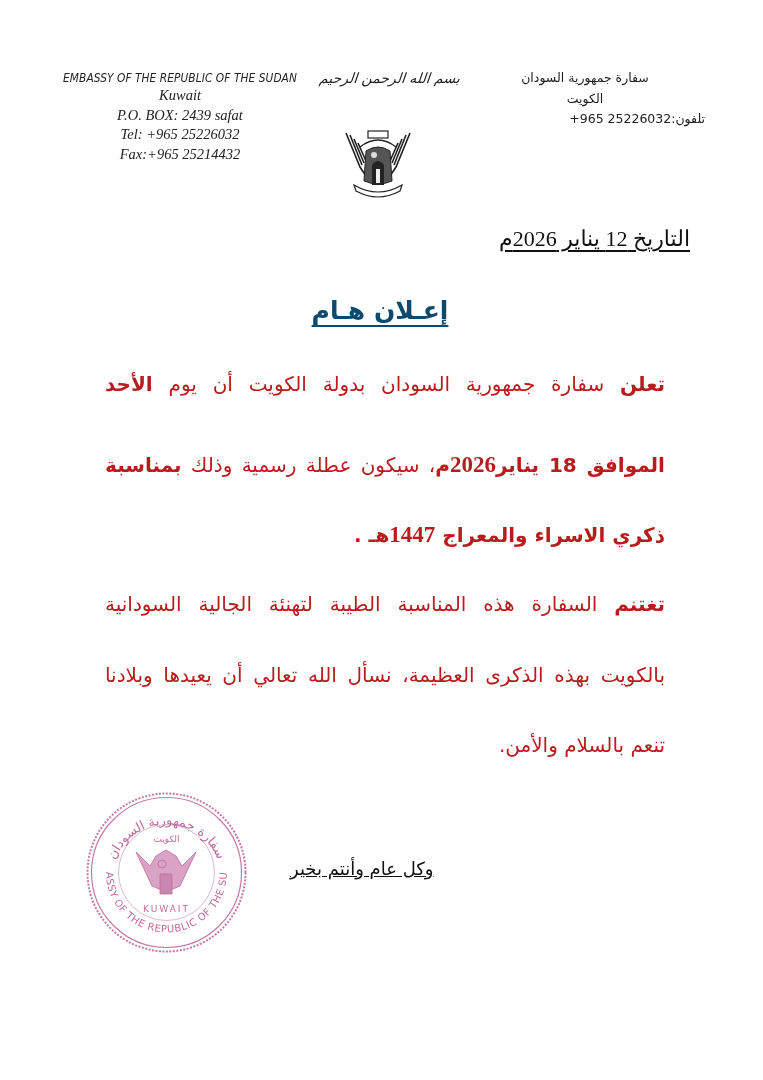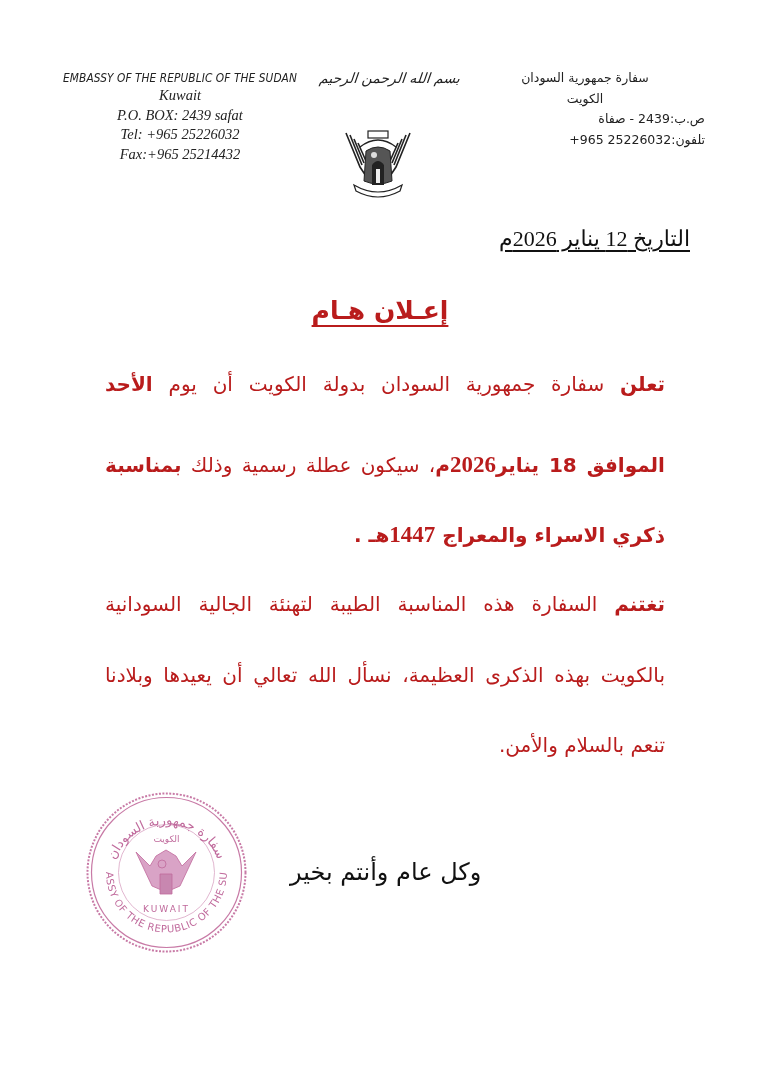--- a/index.html
+++ b/index.html
@@ -18,34 +18,34 @@
   .ar-head .email { font-size: 12.5px; }
 
   
   .basmala { left: 318px; top: 70px; width: 124px; height: 40px; text-align: center; font-family: "DejaVu Serif", serif; font-size: 14px; font-style: italic; color: #222; transform: skewX(-6deg); letter-spacing: -0.5px; white-space: nowrap; }
   .emblem { left: 340px; top: 127px; width: 76px; height: 75px; }
 
   
   .date { right: 73px; top: 226px; font-family: "Liberation Serif", serif; font-size: 22px; direction: rtl; text-decoration: underline; text-underline-offset: 4px; color: #111; white-space: nowrap; }
 
   
-  .doc-title { left: 310px; top: 296px; width: 140px; text-align: center; font-family: "DejaVu Sans", sans-serif; font-weight: bold; font-size: 25px; direction: rtl; text-decoration: underline; text-decoration-thickness: 2px; text-underline-offset: 6px; color: #b91c1c; white-space: nowrap; }
+  .doc-title { left: 310px; top: 296px; width: 140px; text-align: center; font-family: "DejaVu Sans", sans-serif; font-weight: bold; font-size: 25px; direction: rtl; text-decoration: underline; text-decoration-thickness: 2px; text-underline-offset: 6px; color: #0c4a6e; white-space: nowrap; }
 
   
   .body-line { right: 98px; direction: rtl; text-align: justify; text-align-last: justify; font-family: "DejaVu Sans", sans-serif; font-size: 20px; color: #b91c1c; white-space: nowrap; }
   .body-line b { font-weight: bold; }
   .l1 { top: 372px; width: 560px; }
   .l2 { top: 452px; width: 560px; }
   .l3 { top: 522px; width: auto; text-align: right; text-align-last: auto; }
   .l4 { top: 592px; width: 560px; }
   .l5 { top: 663px; width: 560px; }
   .l6 { top: 733px; width: auto; text-align: left; text-align-last: auto; }
   .num-bold { font-family: "Liberation Serif", serif; font-weight: bold; font-size: 23px; }
 
-  .closing { left: 290px; top: 858px; direction: rtl; font-family: "DejaVu Sans", sans-serif; font-size: 24px; color: #111; white-space: nowrap; }
+  .closing { left: 290px; top: 858px; direction: rtl; font-family: "DejaVu Sans", sans-serif; font-size: 18px; color: #111; white-space: nowrap; text-decoration: underline; }
 
   
   .stamp { left: 84px; top: 790px; width: 165px; height: 165px; }
 </style>
 </head>
 <body>
 
 <div class="abs en-head">
   <span class="title">EMBASSY OF THE REPUBLIC OF THE SUDAN</span>
   <span class="line">Kuwait</span>
@@ -80,21 +80,20 @@
     <path d="M32 38 Q38 30 44 38 L44 58 L32 58 Z" fill="#222"></path>
     <rect x="36" y="42" width="4" height="14" fill="#eee"></rect>
 
     <path d="M14 58 Q38 72 62 58 L60 64 Q38 76 16 64 Z" fill="#fff" stroke="#222" stroke-width="1.2"></path>
   </svg>
 </div>
 
 <div class="abs ar-head">
   <span class="line c1">سفارة جمهورية السودان</span>
   <span class="line c1">الكويت</span>
-  <span class="line">ص.ب:2439 - صفاة</span>
   <span class="line">تلفون:25226032 965+</span>
 </div>
 
 <div class="abs date">التاريخ 12 يناير 2026م</div>
 
 <div class="abs doc-title">إعـلان هـام</div>
 
 <div class="abs body-line l1"><b>تعلن</b><span> سفارة جمهورية السودان بدولة الكويت أن يوم </span><b>الأحد</b></div>
 
 <div class="abs body-line l2"><b>الموافق 18 يناير</b><b class="num-bold">2026</b><b>م</b><span>، سيكون عطلة رسمية وذلك </span><b>بمناسبة</b></div>

